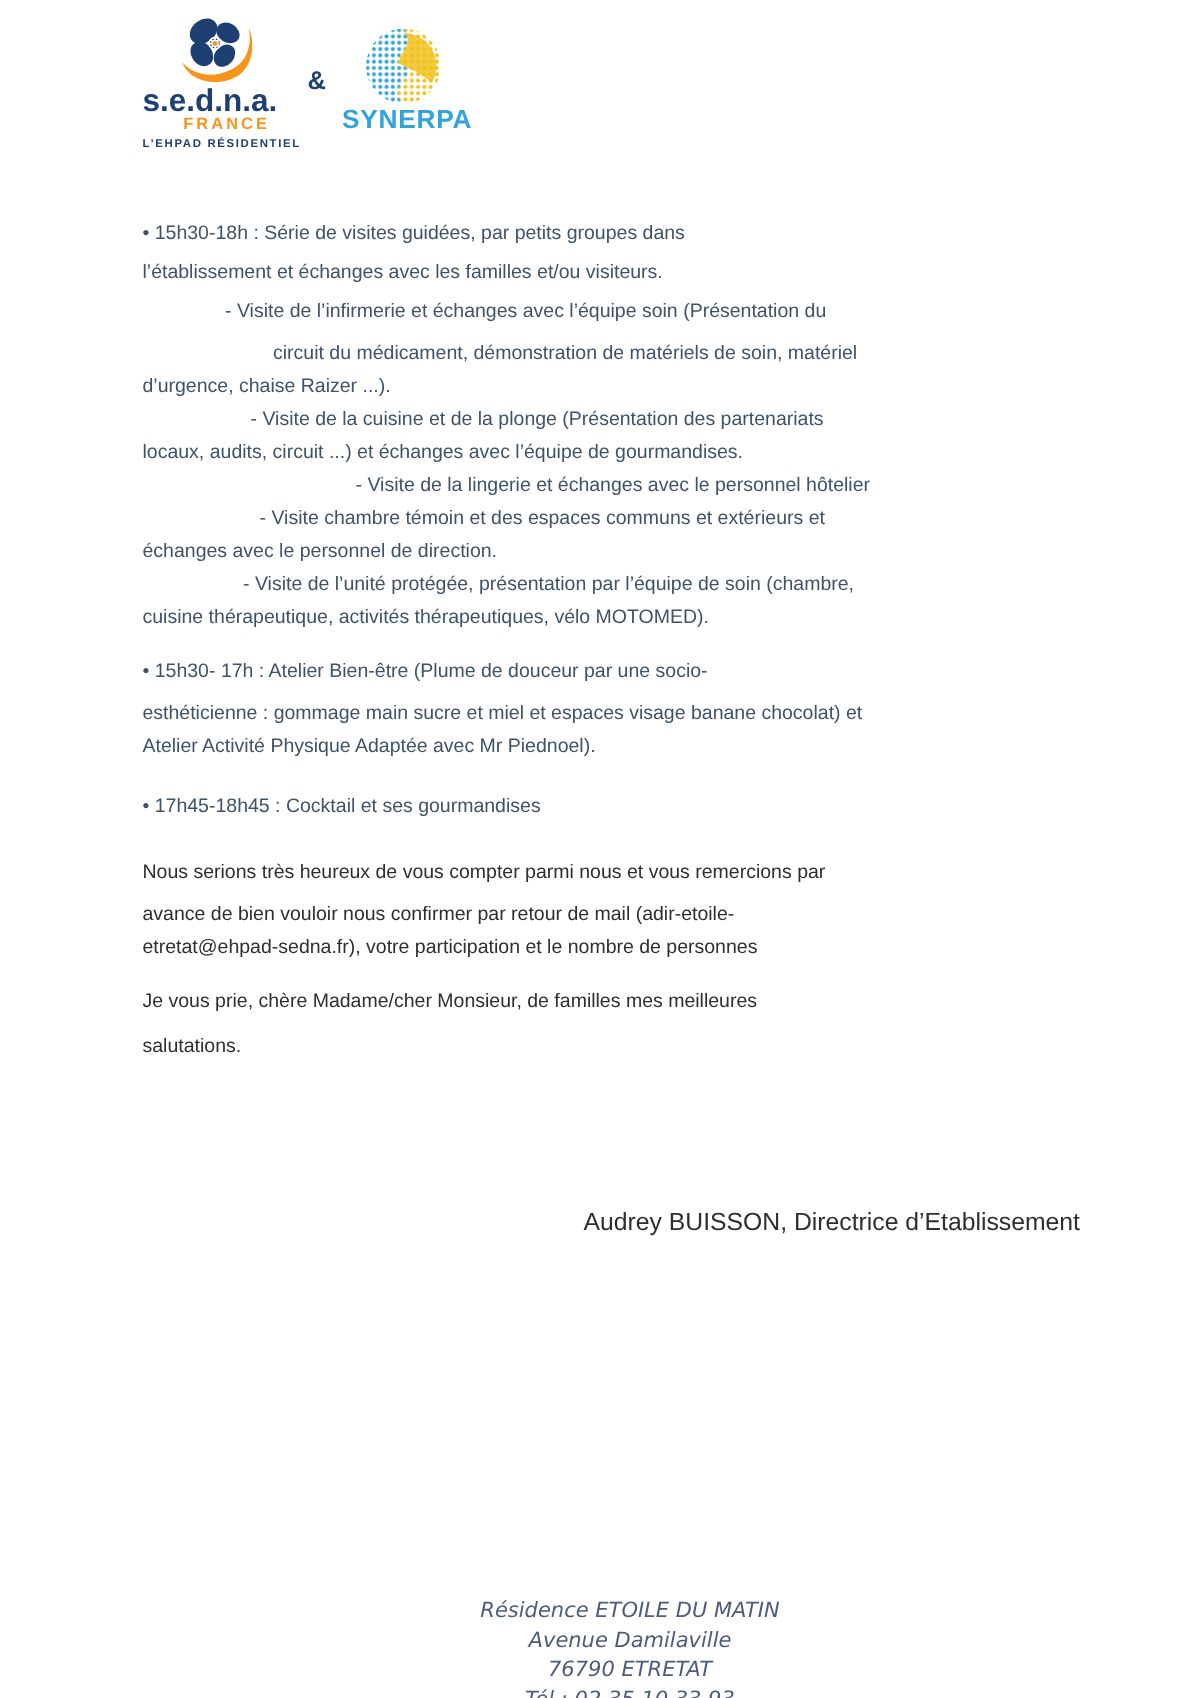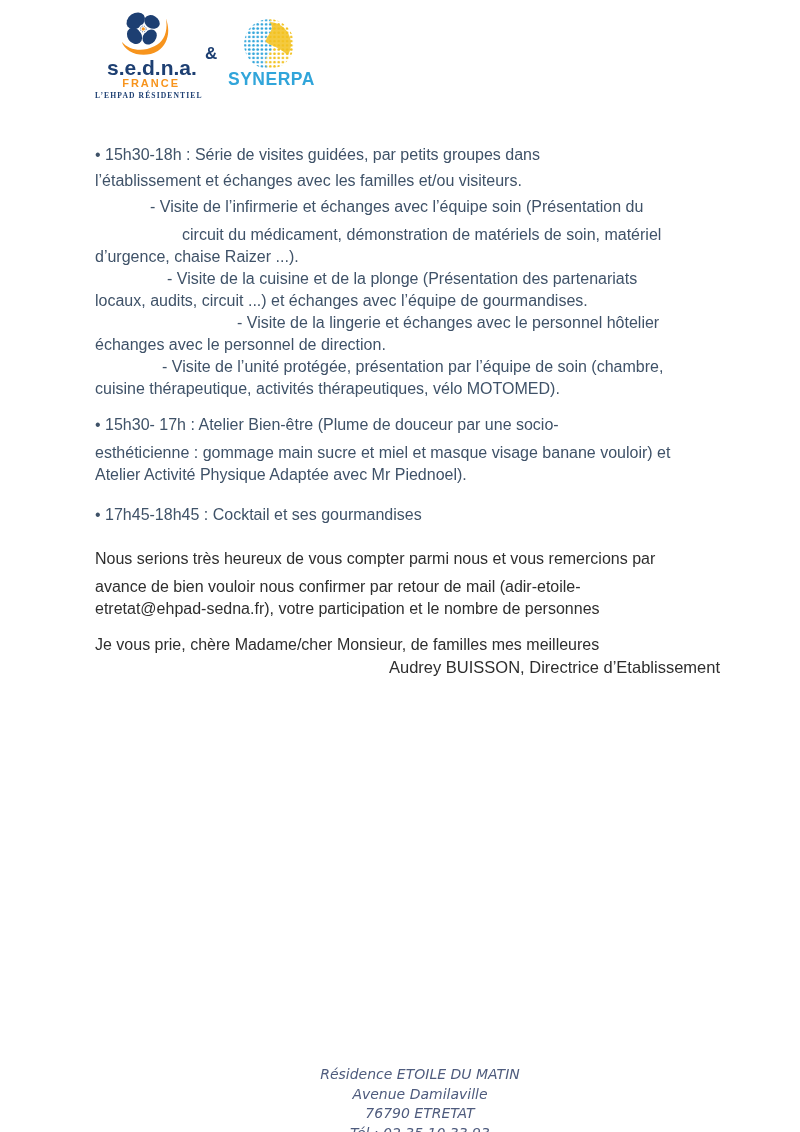--- a/index.html
+++ b/index.html
@@ -16,53 +16,53 @@
   body{
     width:800px;height:1132px;position:relative;overflow:hidden;
     font-family:"Liberation Sans",sans-serif;
   }
   
   .header{position:absolute;left:0;top:0;width:800px;height:110px;}
   .sedna{position:absolute;left:95px;top:8px;width:100px;}
   .sedna .flower{display:block;margin-left:20px;}
   .sedna .wordmark{
     font-size:21px;font-weight:bold;color:var(--sedna-navy);
-    letter-spacing:0px;line-height:18px;margin-top:1px;white-space:nowrap;margin-left:12px;
+    letter-spacing:0px;line-height:18px;margin-top:1px;white-space:nowrap;
   }
   .sedna .france{
     text-align:right;padding-right:15px;font-size:11px;font-weight:bold;
     color:var(--sedna-orange);letter-spacing:2px;line-height:13px;white-space:nowrap;
   }
   .sedna .tagline{
     font-size:7.6px;font-weight:bold;color:var(--sedna-navy);
-    letter-spacing:1.1px;line-height:10px;margin-top:1px;white-space:nowrap;font-family:Liberation Serif, serif;
+    letter-spacing:1.1px;line-height:10px;margin-top:1px;white-space:nowrap;
   }
   .amp{
     position:absolute;left:205px;top:44px;font-size:17px;font-weight:bold;
     color:var(--sedna-navy);
   }
   .synerpa{position:absolute;left:228px;top:18px;width:82px;text-align:center;}
   .synerpa .globe{display:block;margin:0 auto;}
   .synerpa .wordmark{
     font-size:17.5px;font-weight:600;color:var(--synerpa-blue);
     letter-spacing:0.5px;line-height:16px;margin-top:1px;white-space:nowrap;
   }
   
   .content{position:absolute;left:95px;top:144px;width:625px;}
   .line{
-    font-size:16px;line-height:22px;white-space:pre;
+    font-size:13px;line-height:22px;white-space:pre;
     color:var(--text-schedule);
   }
   .closing .line{color:var(--text-closing);}
   .mt4{margin-top:4px;} .mt6{margin-top:6px;} .mt8{margin-top:8px;}
   .mt14{margin-top:14px;} .mt18{margin-top:18px;} .mt42{margin-top:22px;}
   .ind55{padding-left:55px;} .ind67{padding-left:67px;} .ind72{padding-left:72px;}
   .ind78{padding-left:78px;} .ind87{padding-left:87px;} .ind142{padding-left:142px;}
   .signature{
-    text-align:right;font-size:16.5px;line-height:22px;
+    margin-top:96px;text-align:right;font-size:16.5px;line-height:22px;
     color:var(--text-closing);white-space:nowrap;
   }
   
   .footer{
     position:absolute;left:36px;top:1038px;width:768px;text-align:center;
     font-family:"DejaVu Sans",sans-serif;font-style:italic;
     font-size:14px;line-height:19.5px;color:var(--text-footer);margin-top:27px;
   }
 </style>
 </head>
@@ -111,34 +111,36 @@
 
   <div class="schedule">
     <div class="line">• 15h30-18h : Série de visites guidées, par petits groupes dans</div>
     <div class="line mt4">l’établissement et échanges avec les familles et/ou visiteurs.</div>
     <div class="line mt4 ind55">- Visite de l’infirmerie et échanges avec l’équipe soin (Présentation du</div>
     <div class="line mt6 ind87">circuit du médicament, démonstration de matériels de soin, matériel</div>
     <div class="line">d’urgence, chaise Raizer ...).</div>
     <div class="line ind72">- Visite de la cuisine et de la plonge (Présentation des partenariats</div>
     <div class="line">locaux, audits, circuit ...) et échanges avec l’équipe de gourmandises.</div>
     <div class="line ind142">- Visite de la lingerie et échanges avec le personnel hôtelier</div>
+    <div class="line ind78">- Visite chambre témoin et des espaces communs et extérieurs et</div>
     <div class="line">échanges avec le personnel de direction.</div>
     <div class="line ind67">- Visite de l’unité protégée, présentation par l’équipe de soin (chambre,</div>
     <div class="line">cuisine thérapeutique, activités thérapeutiques, vélo MOTOMED).</div>
     <div class="line mt14">• 15h30- 17h : Atelier Bien-être (Plume de douceur par une socio-</div>
-    <div class="line mt6">esthéticienne : gommage main sucre et miel et masque visage banane vouloir) et</div>
+    <div class="line mt6">esthéticienne : gommage main sucre et miel et espaces visage banane chocolat) et</div>
     <div class="line">Atelier Activité Physique Adaptée avec Mr Piednoel).</div>
     <div class="line mt18">• 17h45-18h45 : Cocktail et ses gourmandises</div>
   </div>
 
   <div class="closing">
     <div class="line mt42">Nous serions très heureux de vous compter parmi nous et vous remercions par</div>
     <div class="line mt6">avance de bien vouloir nous confirmer par retour de mail (adir-etoile-</div>
     <div class="line">etretat@ehpad-sedna.fr), votre participation et le nombre de personnes</div>
     <div class="line mt14">Je vous prie, chère Madame/cher Monsieur, de familles mes meilleures</div>
+    <div class="line mt8">salutations.</div>
   </div>
 
   <div class="signature">Audrey BUISSON, Directrice d’Etablissement</div>
 
 </div>
 
 <div class="footer">
   <div>Résidence ETOILE DU MATIN</div>
   <div>Avenue Damilaville</div>
   <div>76790 ETRETAT</div>

